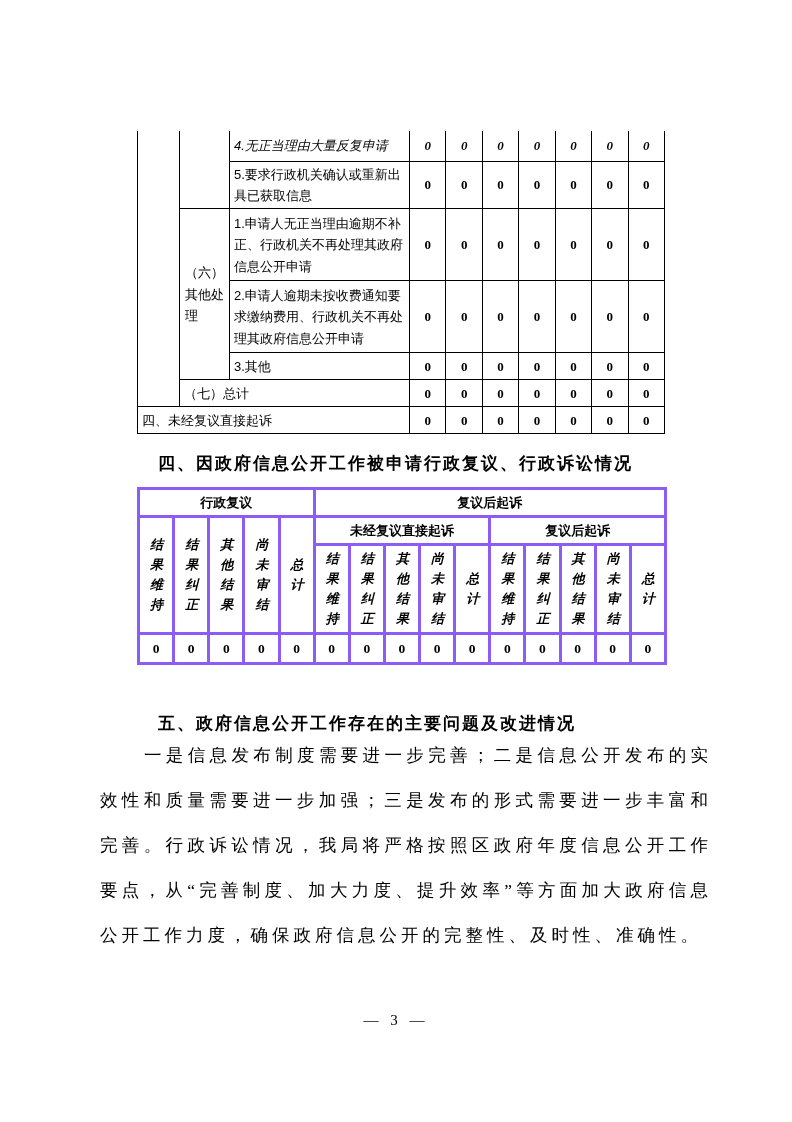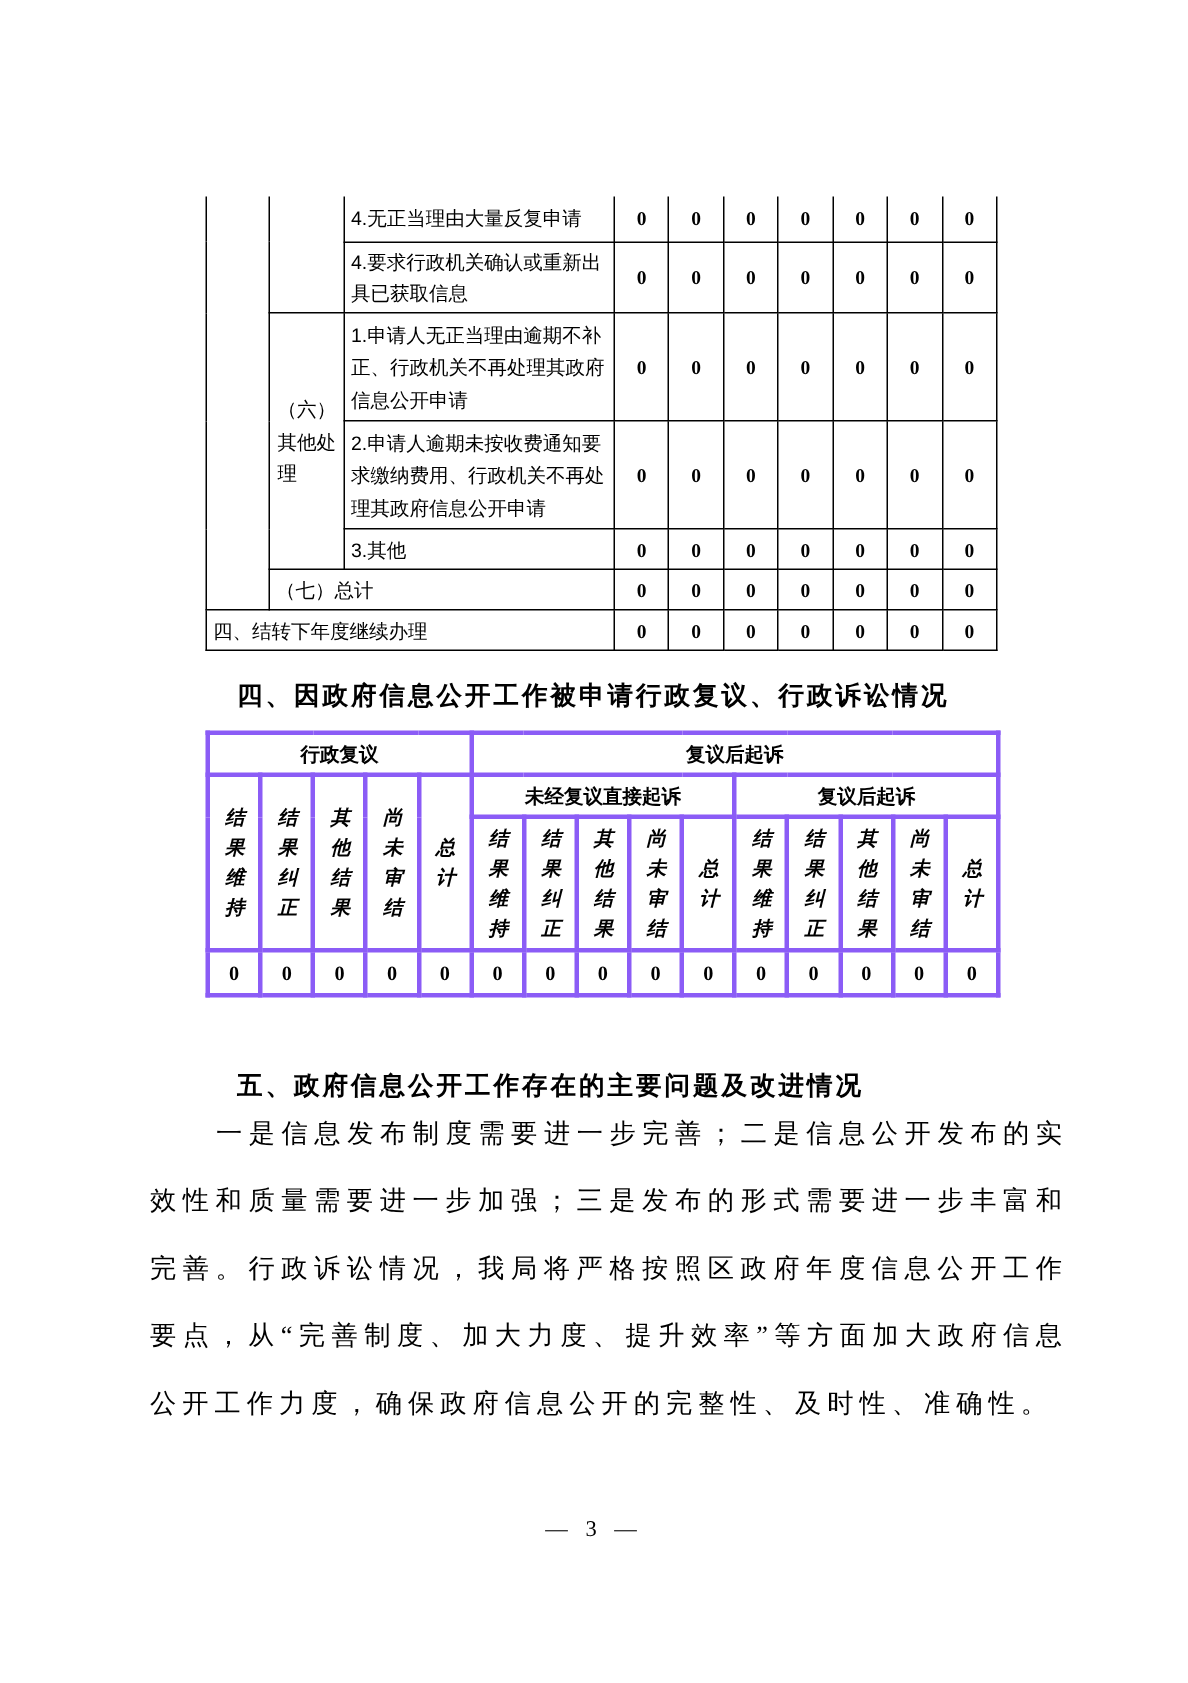--- a/index.html
+++ b/index.html
@@ -28,21 +28,21 @@
     font-size: 13px;
     border: 1px solid #000;
     border-top: none;
   }
   .t1 td {
     border: 1px solid #000;
     padding: 2px 4px;
     line-height: 1.65;
     vertical-align: middle;
   }
-  .t1 tr.first td { border-top: none; }
+  .t1 tr.first td { border-top: none; font-style: italic; }
   .t1 .label { text-align: left; }
   .t1 .groupcell { text-align: left; padding-left: 5px; }
   .t1 .num {
     text-align: center;
     font-family: "Liberation Serif", serif;
     font-weight: bold;
     font-size: 13px;
   }
   .t1 tr.r30 { height: 30px; }
   .t1 tr.r42 { height: 42px; }
@@ -149,21 +149,21 @@
         <td class="label">4.无正当理由大量反复申请</td>
       <td class="num">0</td>
           <td class="num">0</td>
           <td class="num">0</td>
           <td class="num">0</td>
           <td class="num">0</td>
           <td class="num">0</td>
           <td class="num">0</td>
         </tr>
       <tr class="r42">
-        <td class="label">4.要求行政机关确认或重新出具已获取信息</td>
+        <td class="label">5.要求行政机关确认或重新出具已获取信息</td>
       <td class="num">0</td>
           <td class="num">0</td>
           <td class="num">0</td>
           <td class="num">0</td>
           <td class="num">0</td>
           <td class="num">0</td>
           <td class="num">0</td>
         </tr>
       <tr class="r72">
         <td class="groupcell" rowspan="3">（六）其他处理</td>
@@ -200,21 +200,21 @@
         <td class="label" colspan="2">（七）总计</td>
       <td class="num">0</td>
           <td class="num">0</td>
           <td class="num">0</td>
           <td class="num">0</td>
           <td class="num">0</td>
           <td class="num">0</td>
           <td class="num">0</td>
         </tr>
       <tr class="r27">
-        <td class="label" colspan="3">四、结转下年度继续办理</td>
+        <td class="label" colspan="3">四、未经复议直接起诉</td>
       <td class="num">0</td>
           <td class="num">0</td>
           <td class="num">0</td>
           <td class="num">0</td>
           <td class="num">0</td>
           <td class="num">0</td>
           <td class="num">0</td>
         </tr>
     </tbody>
   </table>

